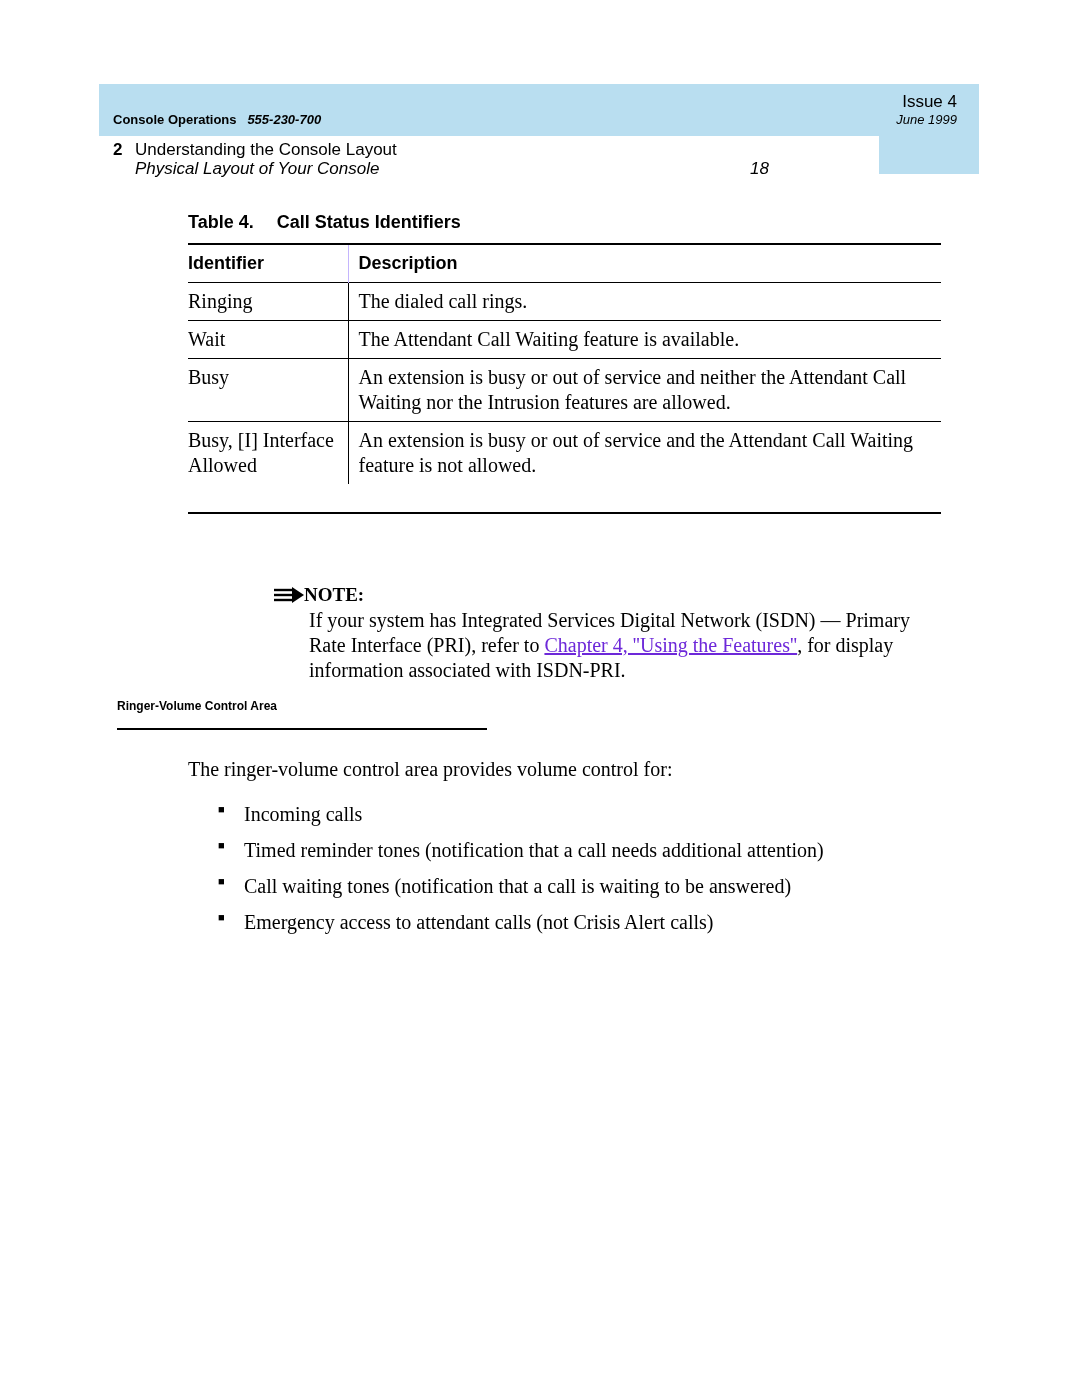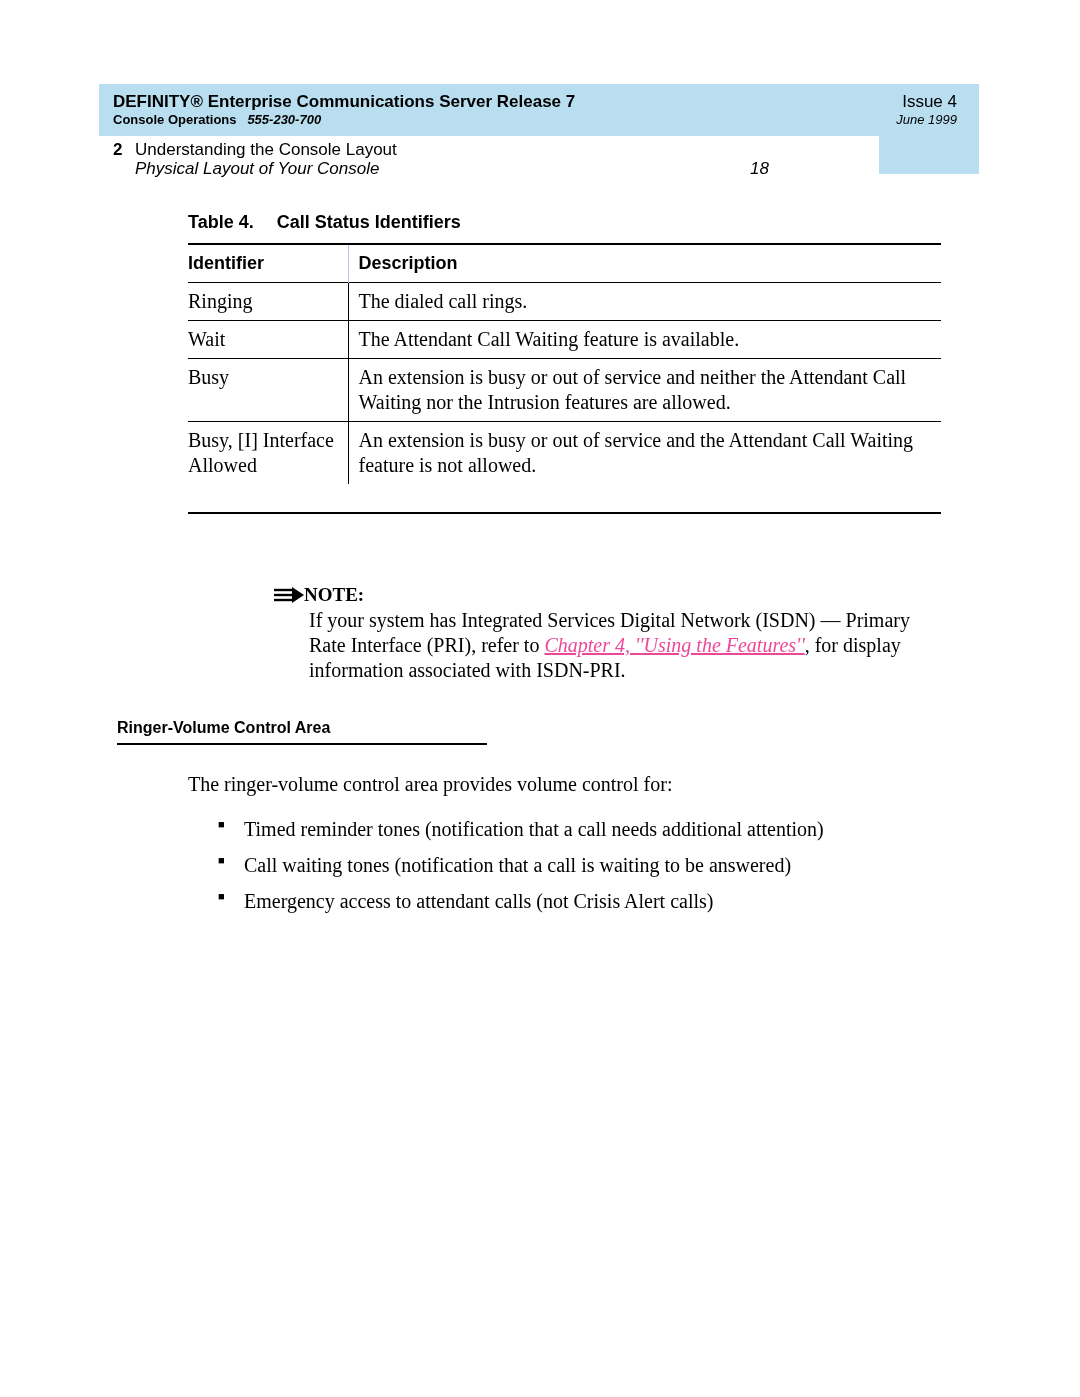--- a/index.html
+++ b/index.html
@@ -162,31 +162,31 @@
       font-family: "Times New Roman", Times, serif;
       font-weight: bold;
       font-size: 19px;
     }
     .note-text {
       font-family: "Times New Roman", Times, serif;
       font-size: 20px;
       line-height: 1.25;
       margin-left: 35px;
     }
-    .link { color: #ec4899; text-decoration: underline; cursor: pointer; font-style: italic; }
+    .link { color: #6d28d9; text-decoration: underline; cursor: pointer; }
 
     .section-heading {
       font-family: Arial, Helvetica, sans-serif;
       font-weight: bold;
-      font-size: 16px;
-      margin-top: 36px;
+      font-size: 12px;
+      margin-top: 16px;
       margin-left: -49px;
       border-bottom: 2px solid #000;
       width: 370px;
-      padding-bottom: 6px;
+      padding-bottom: 15px;
     }
 
     .para {
       font-family: "Times New Roman", Times, serif;
       font-size: 20px;
       margin-top: 28px;
       margin-left: 22px;
     }
 
     ul.bullets {
@@ -211,21 +211,20 @@
       color: #000;
     }
   </style>
 </head>
 <body>
 
 <div class="header-strip"></div>
 <div class="white-block"></div>
 
 <div class="header-row1">
-  <span>DEFINITY® Enterprise Communications Server Release 7</span>
   <span class="right">Issue 4</span>
 </div>
 <div class="header-row2">
   <span>Console Operations</span>
   <span class="docnum">&nbsp;&nbsp;<span>555-230-700</span></span>
   <span class="right">June 1999</span>
 </div>
 
 <div class="chapnum">2</div>
 <div class="chaptitle">Understanding the Console Layout</div>
@@ -282,18 +281,19 @@
     <div class="note-text">
       <span>If your system has Integrated Services Digital Network (ISDN) — Primary Rate Interface (PRI), refer to </span><a class="link">Chapter 4, ''Using the Features''</a><span>, for display information associated with ISDN-PRI.</span>
     </div>
   </div>
 
   <div class="section-heading">Ringer-Volume Control Area</div>
 
   <div class="para">The ringer-volume control area provides volume control for:</div>
 
   <ul class="bullets">
+    <li>Incoming calls</li>
     <li>Timed reminder tones (notification that a call needs additional attention)</li>
     <li>Call waiting tones (notification that a call is waiting to be answered)</li>
     <li>Emergency access to attendant calls (not Crisis Alert calls)</li>
   </ul>
 
 </div>
 
 </body></html>

